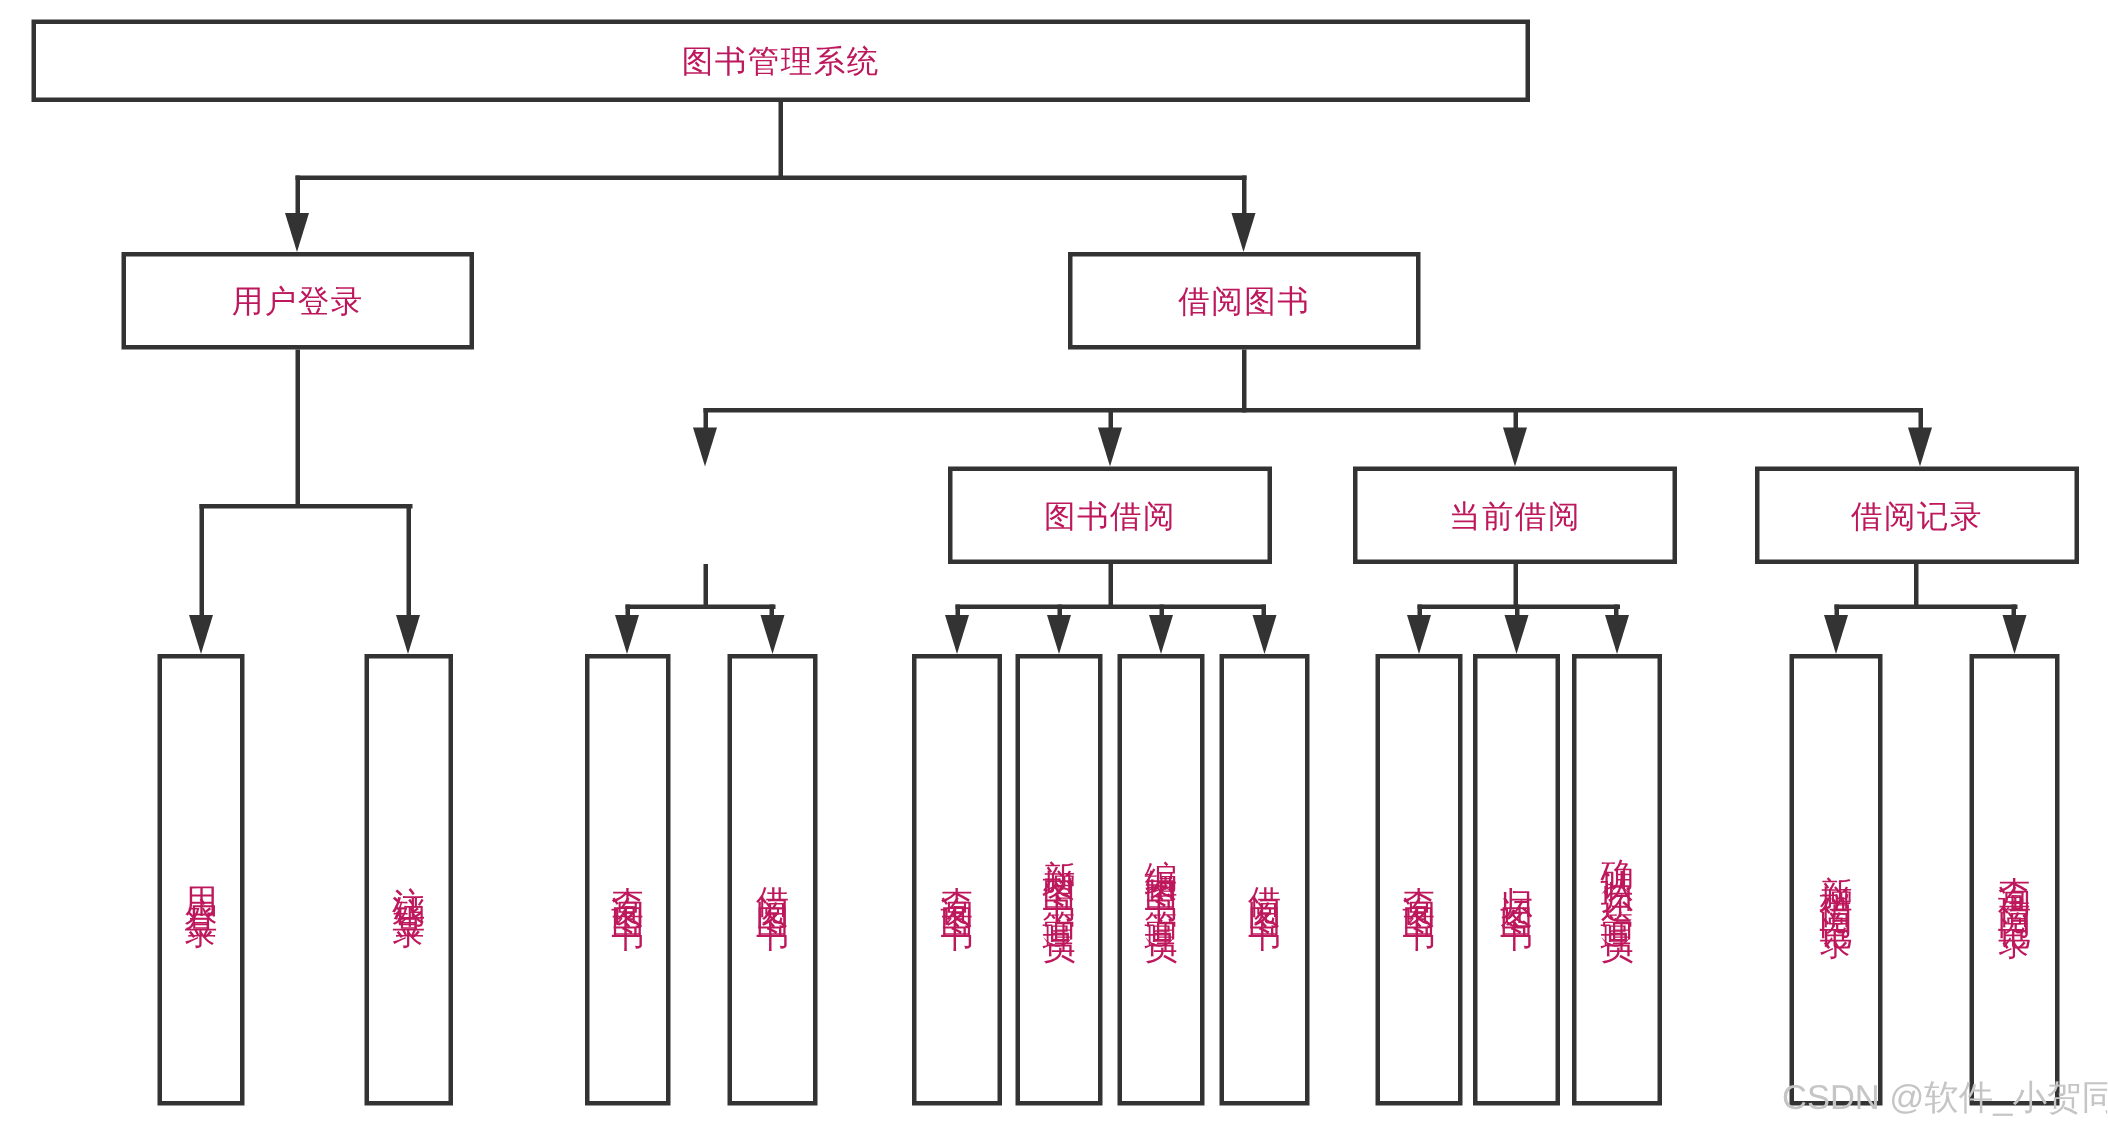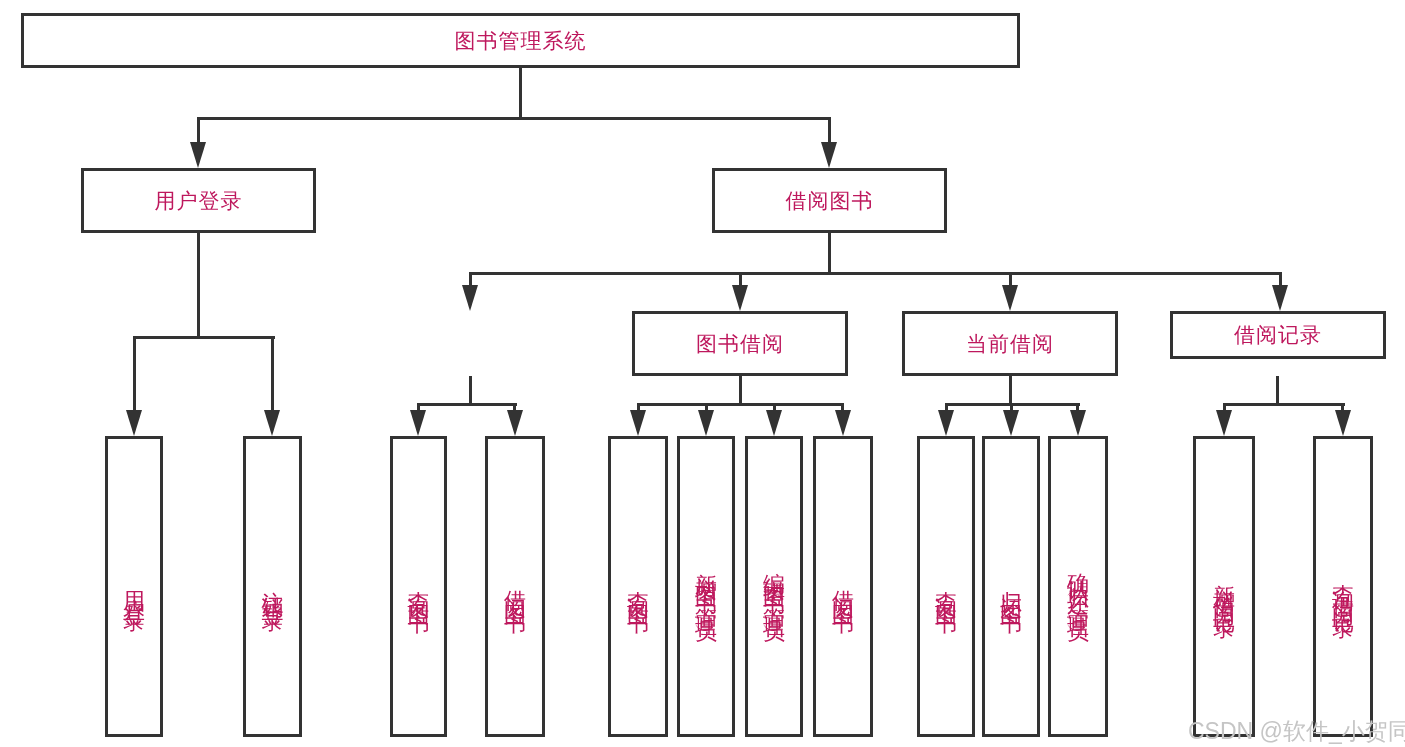--- a/index.html
+++ b/index.html
@@ -77,21 +77,21 @@
   <div class="arr" style="left:462px; top:285px;"></div>
   <div class="v" style="left:739px; top:272px; width:3px; height:15px;"></div>
   <div class="arr" style="left:732px; top:285px;"></div>
   <div class="v" style="left:1009px; top:272px; width:3px; height:15px;"></div>
   <div class="arr" style="left:1002px; top:285px;"></div>
   <div class="v" style="left:1279px; top:272px; width:3px; height:15px;"></div>
   <div class="arr" style="left:1272px; top:285px;"></div>
 
   <div class="box" style="left:632px; top:311px; width:216px; height:65px;">图书借阅</div>
   <div class="box" style="left:902px; top:311px; width:216px; height:65px;text-align:center;">当前借阅</div>
-  <div class="box" style="left:1170px; top:311px; width:216px; height:48px;">借阅记录</div>
+  <div class="box" style="left:1170px; top:311px; width:216px; height:65px;">借阅记录</div>
 
   <div class="v" style="left:469px; top:376px; width:3px; height:30px;"></div>
   <div class="h" style="left:417px; top:403px; width:100px; height:3px;"></div>
   <div class="v" style="left:417px; top:403px; width:3px; height:10px;"></div>
   <div class="arr" style="left:410px; top:410px;"></div>
   <div class="v" style="left:513px; top:403px; width:3px; height:10px;"></div>
   <div class="arr" style="left:507px; top:410px;"></div>
 
   <div class="v" style="left:739px; top:376px; width:3px; height:30px;"></div>
   <div class="h" style="left:637px; top:403px; width:207px; height:3px;"></div>

